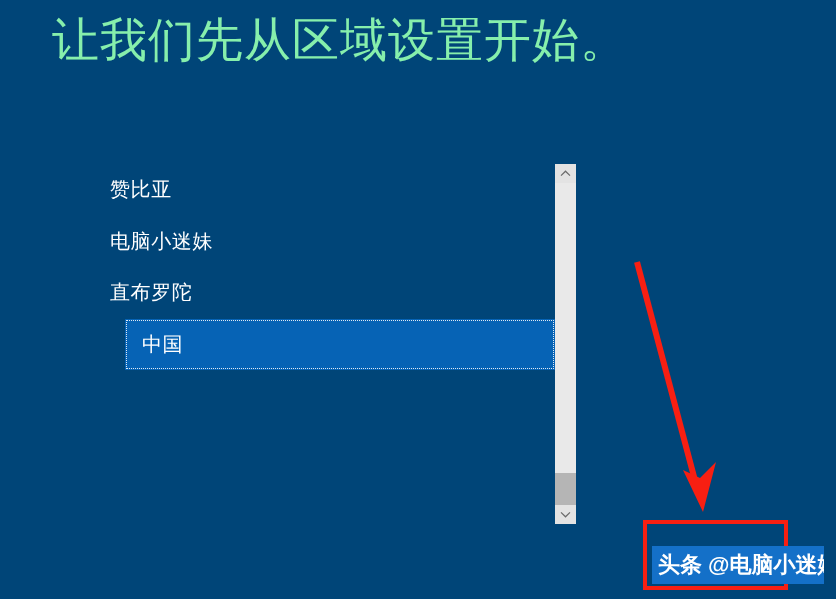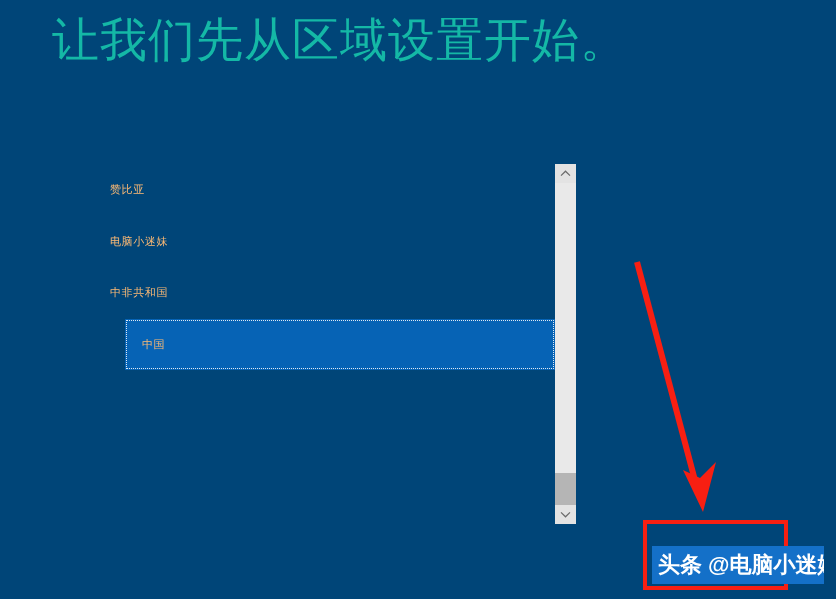--- a/index.html
+++ b/index.html
@@ -18,21 +18,21 @@
     -webkit-font-smoothing: antialiased;
   }
 
   
   #oobe-title {
     position: absolute;
     left: 52px;
     top: 12px;
     font-size: 47px;
     font-weight: 300;
-    color: #14b8a6;
+    color: #86efac;
     letter-spacing: 1px;
     line-height: 1.18;
     white-space: nowrap;
   }
 
   
   #region-list-container {
     position: absolute;
     left: 93px;
     top: 164px;
@@ -48,22 +48,22 @@
     height: 360px;
     overflow: hidden;
   }
 
   .region-item {
     position: relative;
     height: 51.5px;
     display: flex;
     align-items: center;
     padding-left: 17px;
-    font-size: 11px;
-    color: #fdba74;
+    font-size: 20px;
+    color: #ffffff;
     letter-spacing: 0.6px;
     background: transparent;
     user-select: none;
   }
 
   .region-item.selected {
     background: #0663b5;
     outline: 1px dotted #dfe9f3;
     outline-offset: -2px;
     margin-left: 32px;
@@ -164,21 +164,21 @@
 
   <div id="region-list">
 
     <div class="region-item">
       <span>赞比亚</span>
     </div>
     <div class="region-item">
       <span>电脑小迷妹</span>
     </div>
     <div class="region-item">
-      <span>中非共和国</span>
+      <span>直布罗陀</span>
     </div>
     <div class="region-item selected">
       <span>中国</span>
     </div>
 
   </div>
 
   <div id="region-scrollbar">
     <div class="sb-arrow" id="sb-arrow-up">
       <svg width="11" height="7" viewBox="0 0 11 7">

